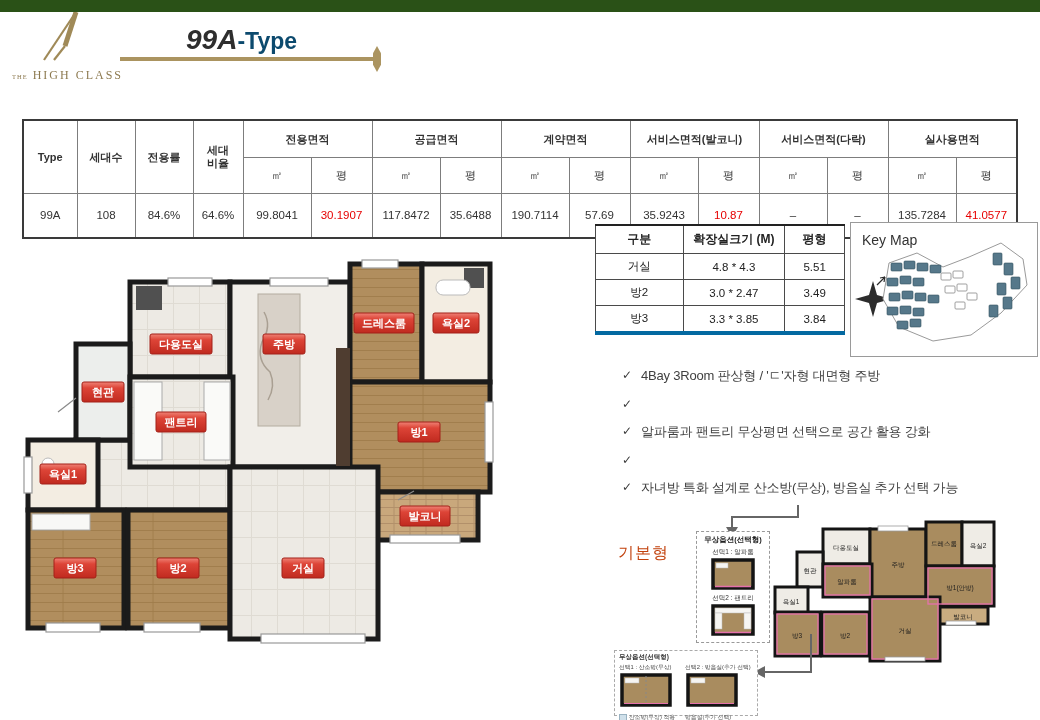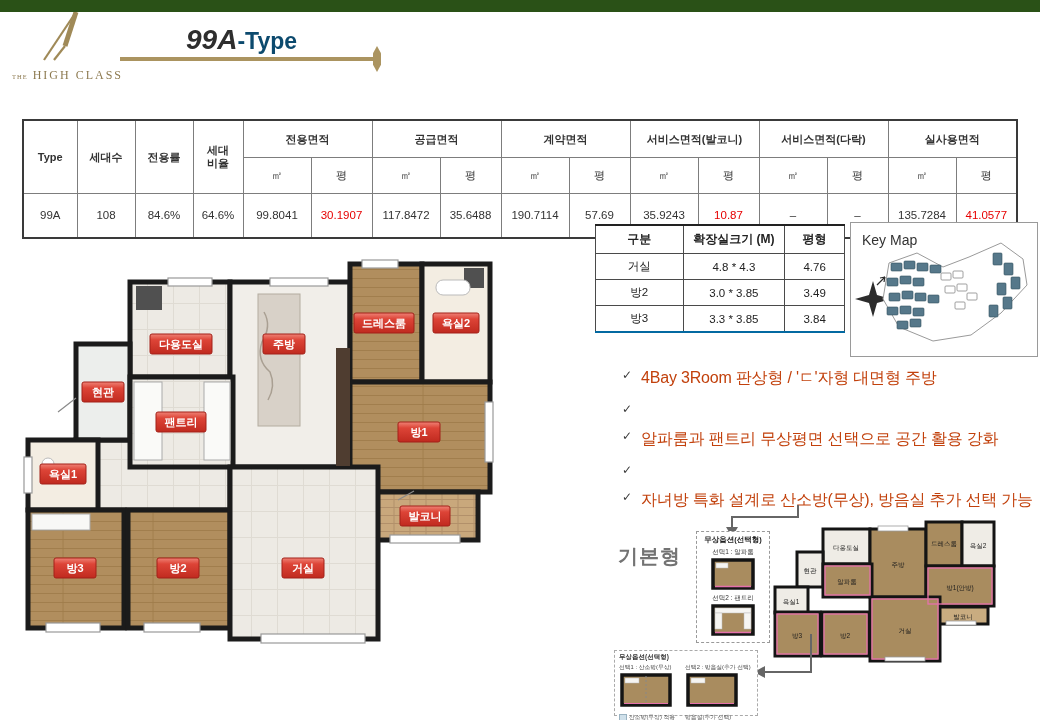--- a/index.html
+++ b/index.html
@@ -27,33 +27,33 @@
   table.spec .h{font-weight:600;height:20px;}
   table.spec .u{font-weight:400;height:19px;}
   table.spec td.v{height:27px;font-size:11.5px;}
   table.spec td.red{color:#e60000;margin-top:48px;}
 
   
   #room-table{left:595px;top:224px;}
   table.rooms{border-collapse:collapse;width:250px;font-size:11.5px;color:#222;}
   table.rooms th,table.rooms td{border:1px solid #4a4a4a;text-align:center;height:25px;padding:0 2px;background:#fff;}
   table.rooms th{font-weight:700;font-size:12px;height:27px;}
-  table.rooms{border-top:2px solid #222;border-bottom:2px solid #0369a1;}
+  table.rooms{border-top:2px solid #222;border-bottom:4px solid #0369a1;}
 
   
   #key-map{left:850px;top:222px;width:186px;height:133px;border:1px solid #9a9a9a;background:#fff;}
 
   
   #features{left:622px;top:366px;width:415px;}
   #features .feat{display:flex;gap:9px;margin-bottom:9px;align-items:flex-start;}
   #features .chk{color:#3a3a3a;font-size:12px;line-height:1.5;}
-  #features .txt{font-size:16px;line-height:1.55;color:#c2410c;white-space:pre-line;letter-spacing:-0.2px;}
-
-  
-  #basic-label{left:618px;top:543px;font-size:20px;font-weight:700;color:#737373;letter-spacing:1px;}
+  #features .txt{font-size:13px;line-height:1.55;color:#404040;white-space:pre-line;letter-spacing:-0.2px;}
+
+  
+  #basic-label{left:618px;top:543px;font-size:16px;font-weight:400;color:#c2410c;letter-spacing:1px;}
   #option-box{left:696px;top:531px;width:72px;height:110px;border:1px dashed #999;background:#fff;
     display:flex;flex-direction:column;align-items:center;}
   #option-box .ob-title{font-size:7.5px;font-weight:700;margin-top:3px;color:#222;white-space:nowrap;}
   #option-box .ob-opt{font-size:6.5px;color:#333;margin-top:3px;white-space:nowrap;}
   #bottom-box{left:614px;top:650px;width:144px;height:66px;border:1px dashed #aaa;background:#fff;padding:2px 4px;box-sizing:border-box;}
   #bottom-box .bb-title{font-size:6.5px;font-weight:700;color:#333;white-space:nowrap;}
   #bottom-box .bb-cols{display:flex;gap:10px;margin-top:1px;}
   #bottom-box .bb-opt{font-size:5.8px;color:#444;white-space:nowrap;}
   #bottom-box .bb-cap{font-size:5.8px;color:#555;margin-top:1px;display:flex;align-items:center;gap:2px;white-space:nowrap;}
   #bottom-box .legend{display:inline-block;width:6px;height:6px;background:#cfe0ea;border:1px solid #9ab3c2;}
@@ -273,25 +273,25 @@
         </colgroup>
       <tbody>
           <tr>
         <th>구분</th>
         <th>확장실크기 (M)</th>
         <th>평형</th>
       </tr>
       <tr>
         <td>거실</td>
         <td>4.8 * 4.3</td>
-        <td>4.76</td>
+        <td>5.51</td>
       </tr>
       <tr>
         <td>방2</td>
-        <td>3.0 * 3.85</td>
+        <td>3.0 * 2.47</td>
         <td>3.49</td>
       </tr>
       <tr>
         <td>방3</td>
         <td>3.3 * 3.85</td>
         <td>3.84</td>
       </tr>
     </tbody>
       </table>
   </div>

